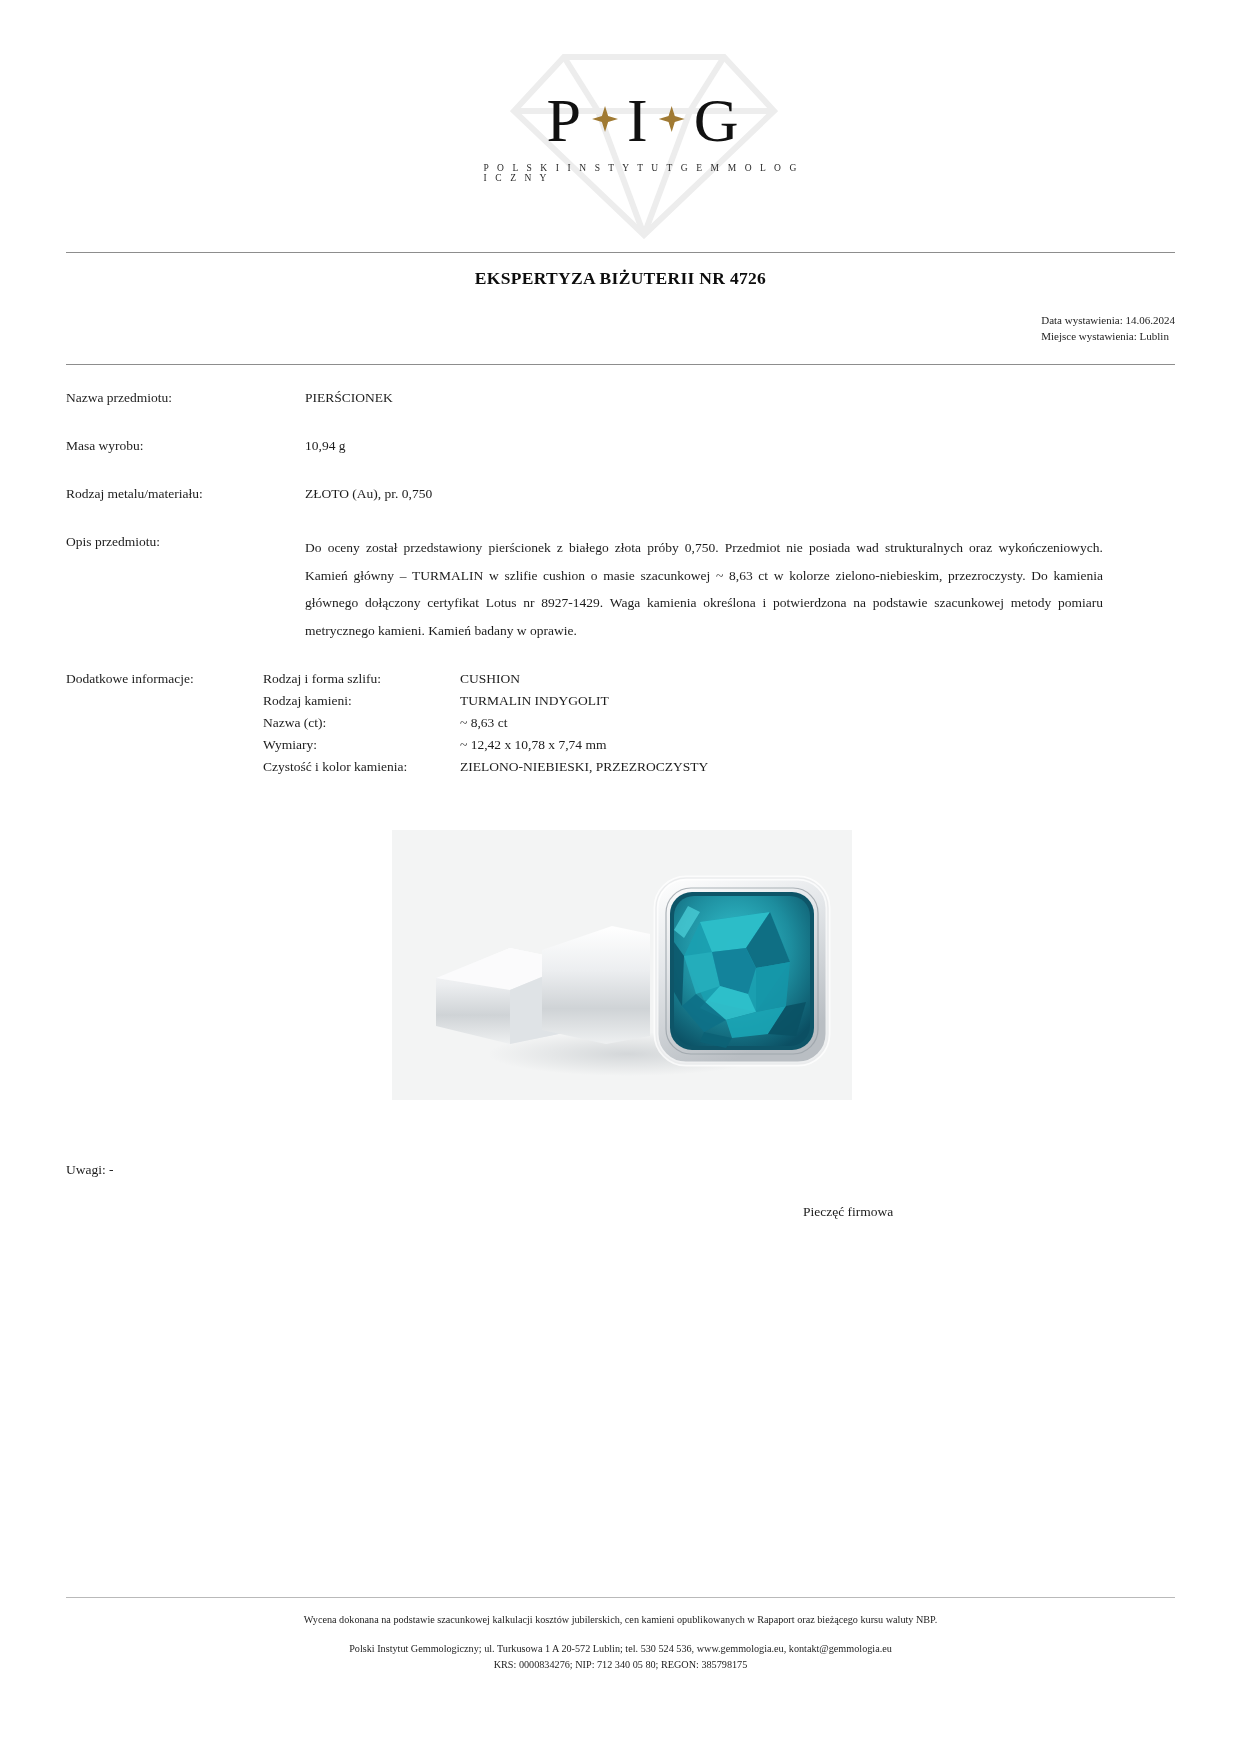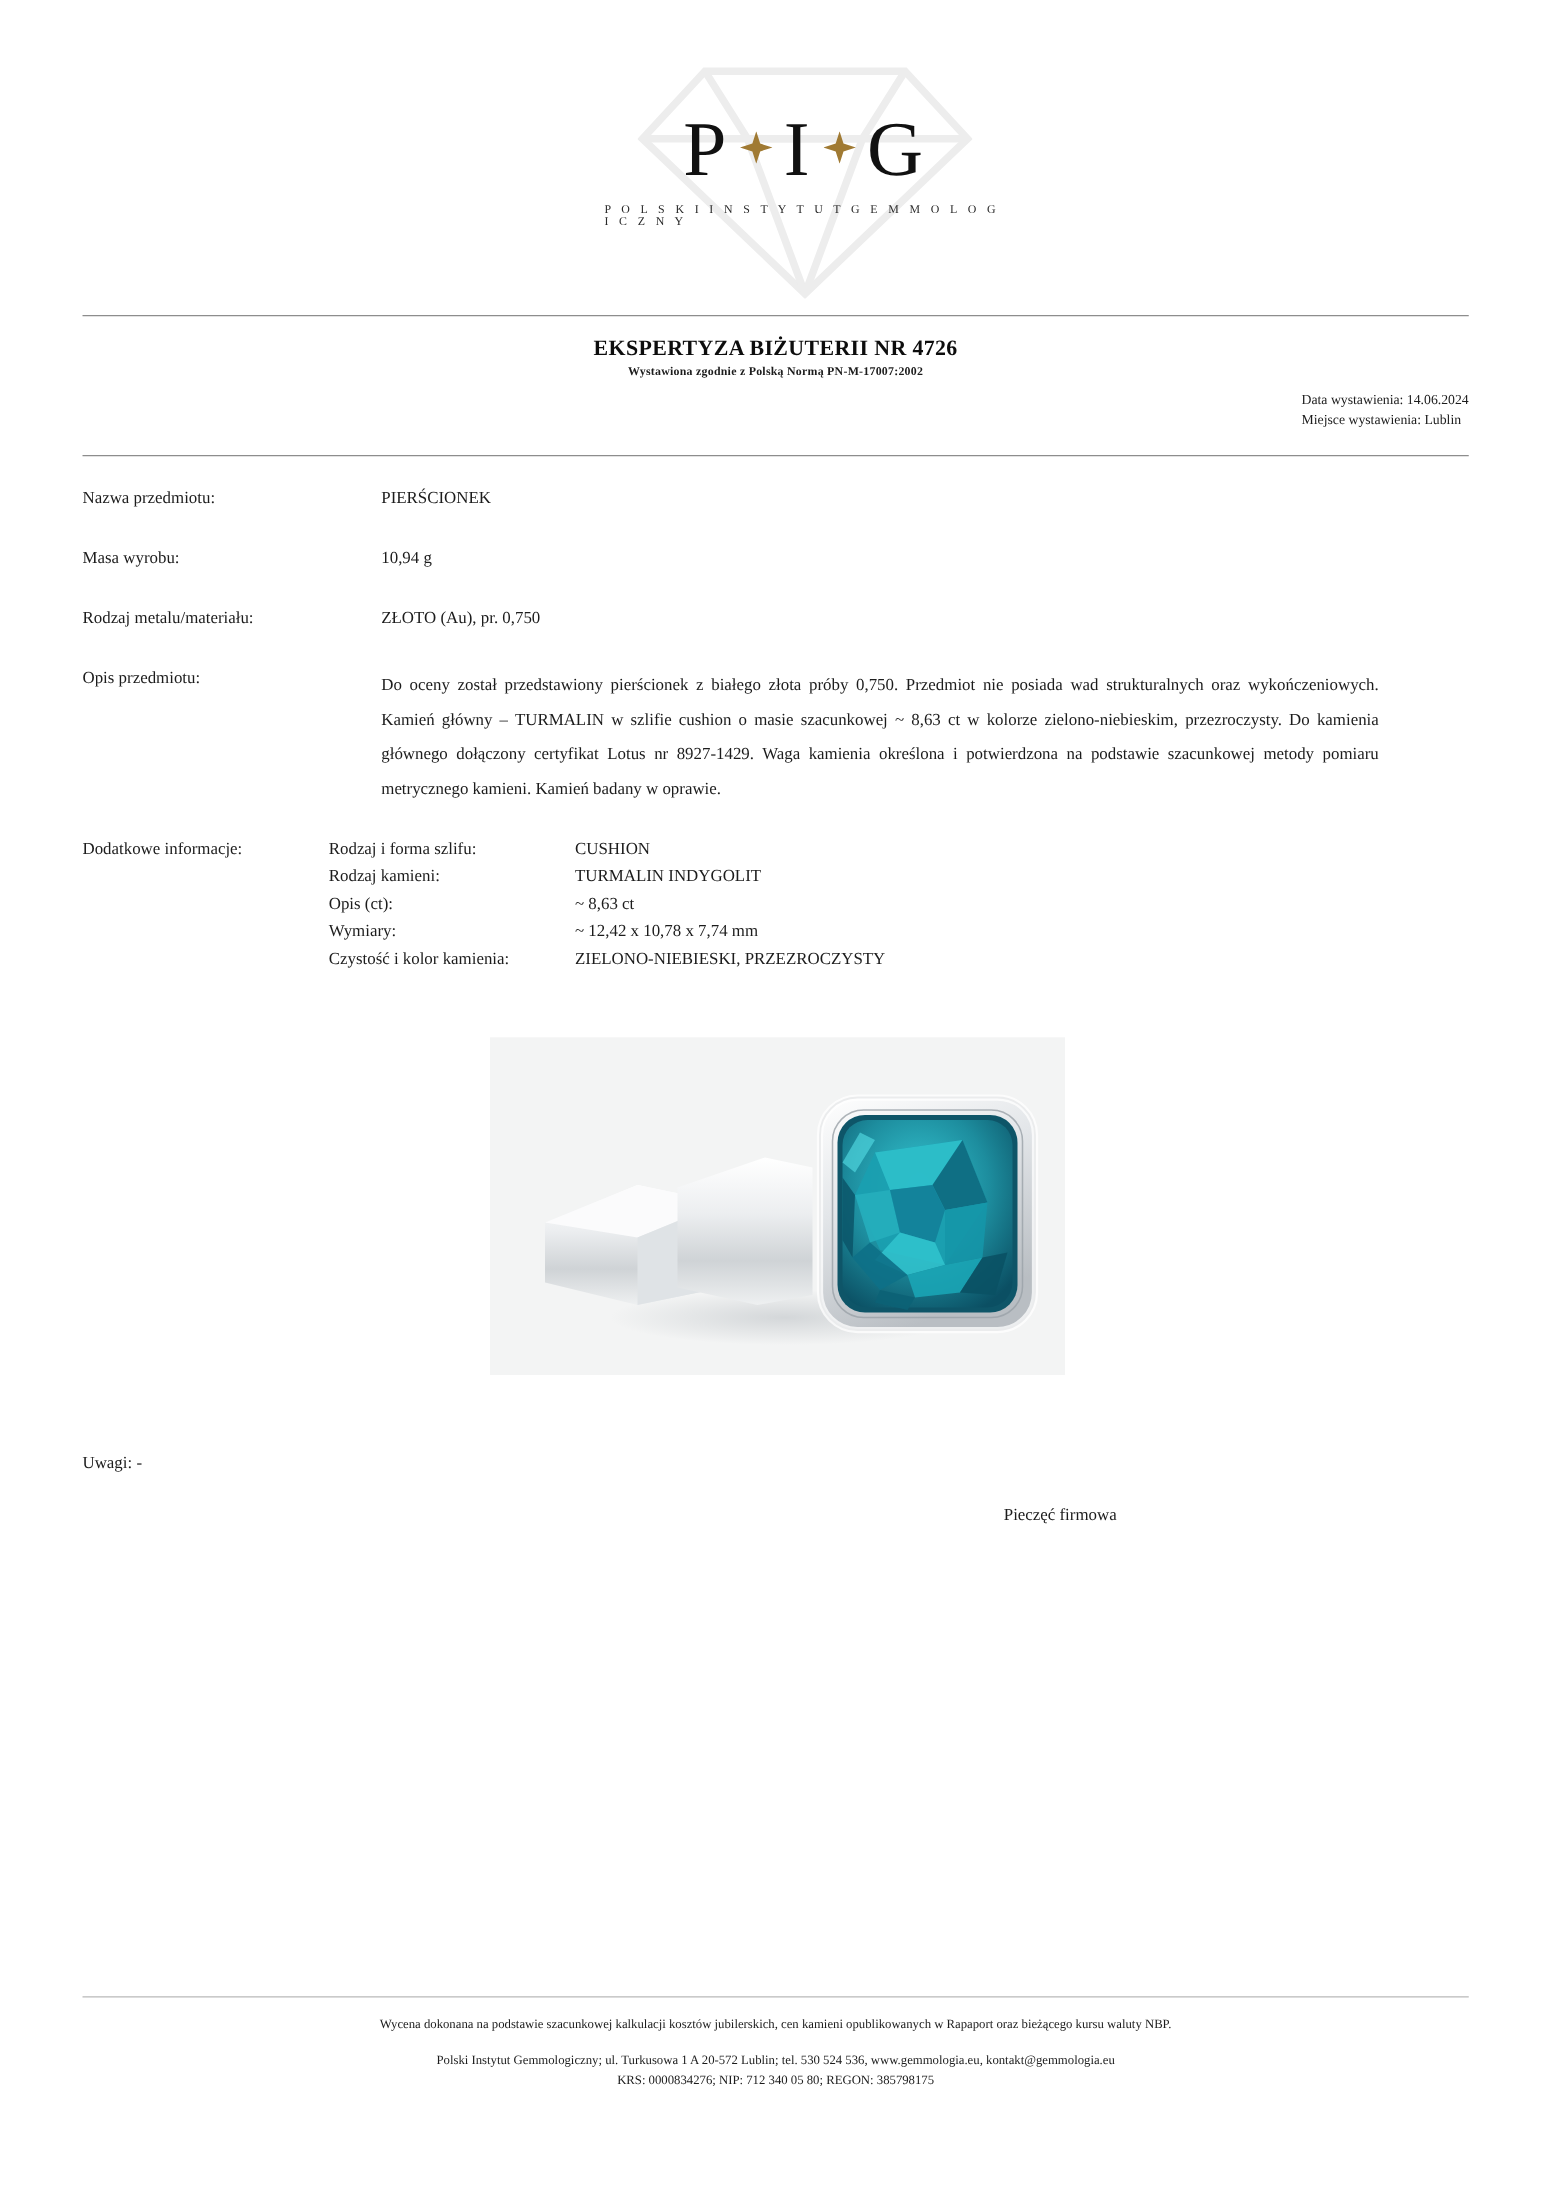--- a/index.html
+++ b/index.html
@@ -254,21 +254,20 @@
         <span>P</span><span class="sep"></span><span>I</span><span class="sep"></span><span>G</span>
       </div>
       <div class="logo-sub">P O L S K I   I N S T Y T U T   G E M M O L O G I C Z N Y</div>
     </div>
   </div>
 
   <div class="rule rule-top"></div>
 
   <div class="title-block">
     <div class="doc-title">EKSPERTYZA BIŻUTERII NR 4726</div>
-    <div class="doc-subtitle">Wystawiona zgodnie z Polską Normą PN-M-17007:2002</div>
   </div>
 
   <div class="issue-block">
     <div>Data wystawienia: 14.06.2024</div>
     <div>Miejsce wystawienia: Lublin</div>
   </div>
 
   <div class="rule rule-mid"></div>
 
   <div class="fields">
@@ -298,21 +297,21 @@
       <div class="addl-table">
         <div class="addl-line">
           <div class="k">Rodzaj i forma szlifu:</div>
           <div class="v">CUSHION</div>
         </div>
         <div class="addl-line">
           <div class="k">Rodzaj kamieni:</div>
           <div class="v">TURMALIN INDYGOLIT</div>
         </div>
         <div class="addl-line">
-          <div class="k">Opis (ct):</div>
+          <div class="k">Nazwa (ct):</div>
           <div class="v">~ 8,63 ct</div>
         </div>
         <div class="addl-line">
           <div class="k">Wymiary:</div>
           <div class="v">~ 12,42 x 10,78 x 7,74 mm</div>
         </div>
         <div class="addl-line">
           <div class="k">Czystość i kolor kamienia:</div>
           <div class="v">ZIELONO-NIEBIESKI, PRZEZROCZYSTY</div>
         </div>

